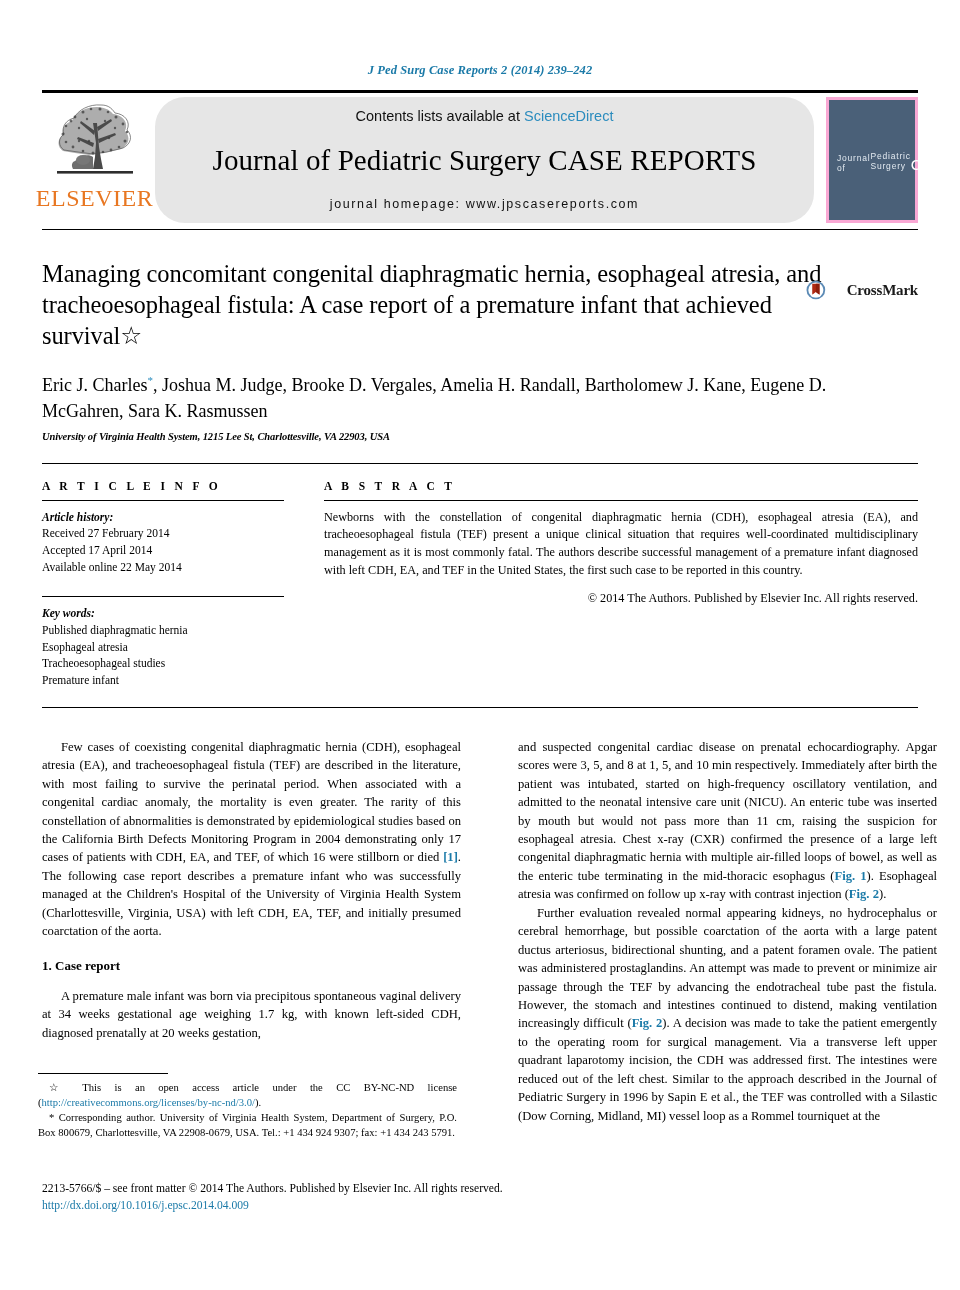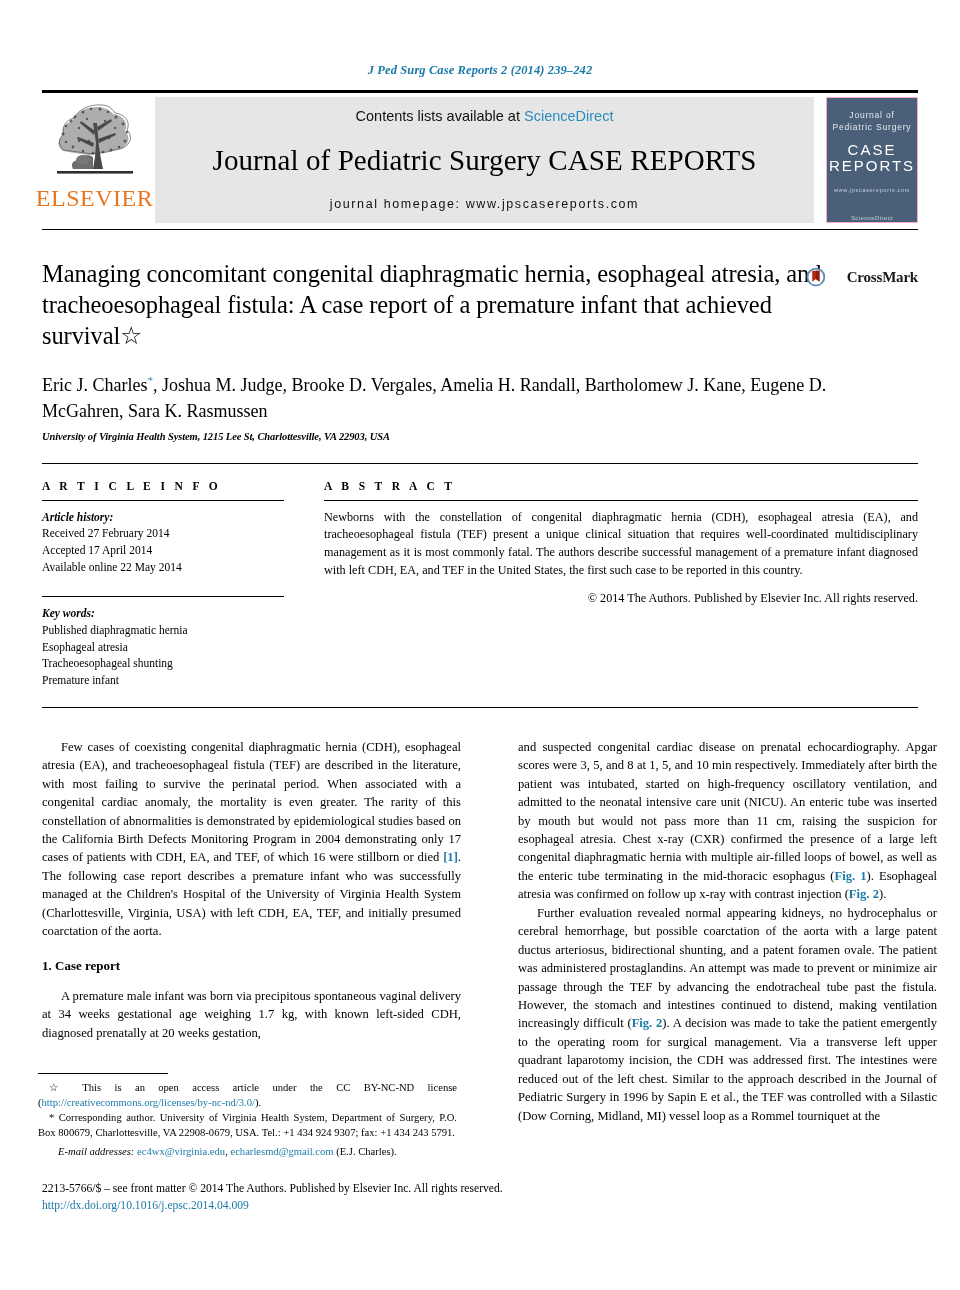--- a/index.html
+++ b/index.html
@@ -67,20 +67,21 @@
   .masthead-center {
     flex: 1 1 auto;
     background: #e6e6e6;
     display: flex;
     flex-direction: column;
     justify-content: space-between;
     align-items: center;
     padding: 11px 10px 12px 10px;
     margin-left: 4px;
     margin-right: 8px;
+    border-radius: 30px;
   }
   .contents-line {
     font-family: "Liberation Sans", sans-serif;
     font-size: 14.5px;
     color: #111;
   }
   .contents-line .sd {
     color: #2b8cbe;
   }
   .journal-title {
@@ -94,23 +95,23 @@
     font-family: "Liberation Sans", sans-serif;
     font-size: 12.5px;
     letter-spacing: 1.6px;
     color: #111;
     text-align: right;
   }
   .cover-thumb {
     width: 92px;
     flex: 0 0 92px;
     background: #4a6078;
-    border: 1px solid #f9a8d4;
-    display: flex;
-    flex-direction: column;
+    border: 3px solid #f9a8d4;
+    display: flex;
+    flex-direction: row;
     align-items: center;
     padding: 6px 4px 6px 4px;
     color: #dfe6ee;
     position: relative;
   }
   .cover-elsevier-mark {
     width: 14px; height: 16px;
     align-self: flex-start;
     margin-left: 4px;
     opacity: .85;
@@ -162,21 +163,21 @@
     font-size: 24.5px;
     line-height: 1.26;
     font-weight: normal;
     margin: 0;
     width: 790px;
     letter-spacing: -.1px;
   }
   .crossmark {
     position: absolute;
     right: 0;
-    top: 27px;
+    top: 40px;
     width: 112px;
     height: 40px;
     display: flex;
     align-items: center;
     gap: 21px;
   }
   .crossmark-word {
     font-family: "Liberation Serif", serif;
     font-size: 15px;
     font-weight: bold;
@@ -438,21 +439,21 @@
       <div class="thin-rule"></div>
       <div class="info-label">Article history:</div>
       <div class="info-line">Received 27 February 2014</div>
       <div class="info-line">Accepted 17 April 2014</div>
       <div class="info-line">Available online 22 May 2014</div>
       <div class="info-gap"></div>
       <div class="thin-rule"></div>
       <div class="info-label">Key words:</div>
       <div class="info-line">Published diaphragmatic hernia</div>
       <div class="info-line">Esophageal atresia</div>
-      <div class="info-line">Tracheoesophageal shunting</div>
+      <div class="info-line">Tracheoesophageal studies</div>
       <div class="info-line">Premature infant</div>
     </div>
 
     <div class="col-abstract">
       <div class="section-caps">A B S T R A C T</div>
       <div class="thin-rule"></div>
       <p class="abstract-text">Newborns with the constellation of congenital diaphragmatic hernia (CDH), esophageal atresia (EA), and tracheoesophageal fistula (TEF) present a unique clinical situation that requires well-coordinated multidisciplinary management as it is most commonly fatal. The authors describe successful management of a premature infant diagnosed with left CDH, EA, and TEF in the United States, the first such case to be reported in this country.</p>
       <div class="copyright-line">© 2014 The Authors. Published by Elsevier Inc. All rights reserved.</div>
     </div>
   </div>
@@ -470,21 +471,20 @@
     <div class="bcol">
       <p class="noindent"><span>and suspected congenital cardiac disease on prenatal echocardiography. Apgar scores were 3, 5, and 8 at 1, 5, and 10 min respectively. Immediately after birth the patient was intubated, started on high-frequency oscillatory ventilation, and admitted to the neonatal intensive care unit (NICU). An enteric tube was inserted by mouth but would not pass more than 11 cm, raising the suspicion for esophageal atresia. Chest x-ray (CXR) confirmed the presence of a large left congenital diaphragmatic hernia with multiple air-filled loops of bowel, as well as the enteric tube terminating in the mid-thoracic esophagus (</span><a class="cite" href="#">Fig. 1</a><span>). Esophageal atresia was confirmed on follow up x-ray with contrast injection (</span><a class="cite" href="#">Fig. 2</a><span>).</span></p>
       <p><span>Further evaluation revealed normal appearing kidneys, no hydrocephalus or cerebral hemorrhage, but possible coarctation of the aorta with a large patent ductus arteriosus, bidirectional shunting, and a patent foramen ovale. The patient was administered prostaglandins. An attempt was made to prevent or minimize air passage through the TEF by advancing the endotracheal tube past the fistula. However, the stomach and intestines continued to distend, making ventilation increasingly difficult (</span><a class="cite" href="#">Fig. 2</a><span>). A decision was made to take the patient emergently to the operating room for surgical management. Via a transverse left upper quadrant laparotomy incision, the CDH was addressed first. The intestines were reduced out of the left chest. Similar to the approach described in the Journal of Pediatric Surgery in 1996 by Sapin E et al., the TEF was controlled with a Silastic (Dow Corning, Midland, MI) vessel loop as a Rommel tourniquet at the</span></p>
     </div>
   </div>
 
   <div class="footnotes">
     <div class="foot-rule"></div>
     <p><span>☆</span><span> This is an open access article under the CC BY-NC-ND license (</span><a class="link" href="#">http://creativecommons.org/licenses/by-nc-nd/3.0/</a><span>).</span></p>
     <p><span>*</span><span> Corresponding author. University of Virginia Health System, Department of Surgery, P.O. Box 800679, Charlottesville, VA 22908-0679, USA. Tel.: +1 434 924 9307; fax: +1 434 243 5791.</span></p>
-    <p class="email"><span class="em-label">E-mail addresses:</span> <a class="link" href="#">ec4wx@virginia.edu</a><span>, </span><a class="link" href="#">echarlesmd@gmail.com</a><span> (E.J. Charles).</span></p>
   </div>
 
   <div class="bottom-block">
     <div class="issn">2213-5766/$ – see front matter © 2014 The Authors. Published by Elsevier Inc. All rights reserved.</div>
     <div class="doi">http://dx.doi.org/10.1016/j.epsc.2014.04.009</div>
   </div>
 
 </div>
 
 </body></html>

